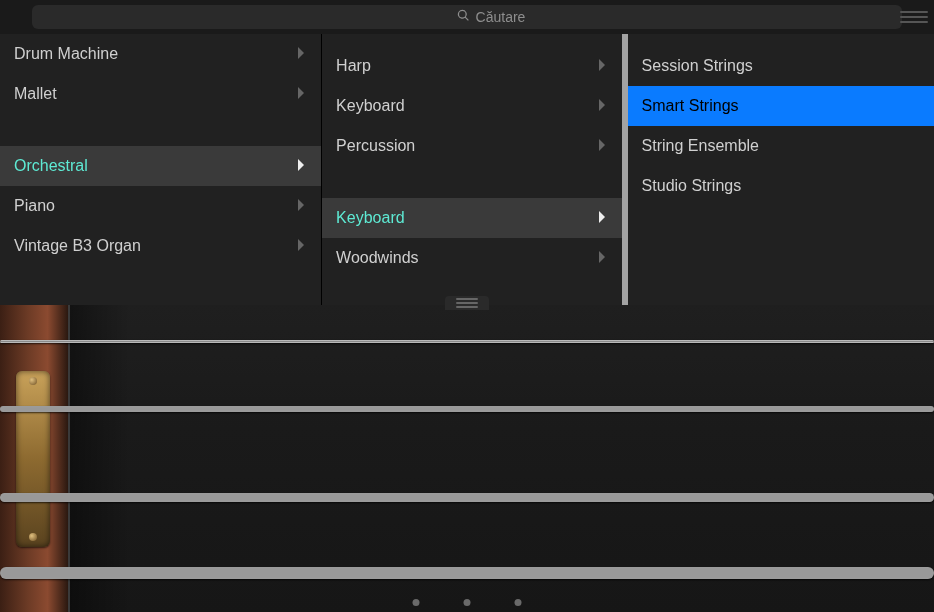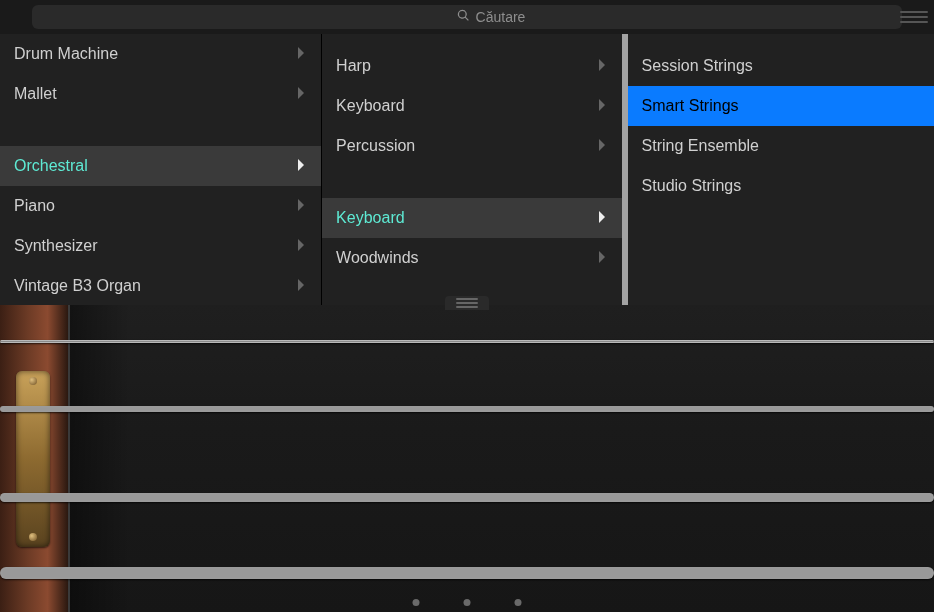--- a/index.html
+++ b/index.html
@@ -149,26 +149,20 @@
             <path d="M1 0l6 6-6 6V0z"></path>
           </svg></span>
       </div>
       <div class="row">
         <span>Piano</span>
         <span class="chev"><svg viewBox="0 0 8 12">
             <path d="M1 0l6 6-6 6V0z"></path>
           </svg></span>
       </div>
       <div class="row">
-        <span>Synthesizer</span>
-        <span class="chev"><svg viewBox="0 0 8 12">
-            <path d="M1 0l6 6-6 6V0z"></path>
-          </svg></span>
-      </div>
-      <div class="row">
         <span>Vintage B3 Organ</span>
         <span class="chev"><svg viewBox="0 0 8 12">
             <path d="M1 0l6 6-6 6V0z"></path>
           </svg></span>
       </div>
     </div>
   <div class="col col2" id="col2">
       <div class="row dim" style="margin-top: -28px;">
         <span>Choir</span>
         <span class="chev"></span>

